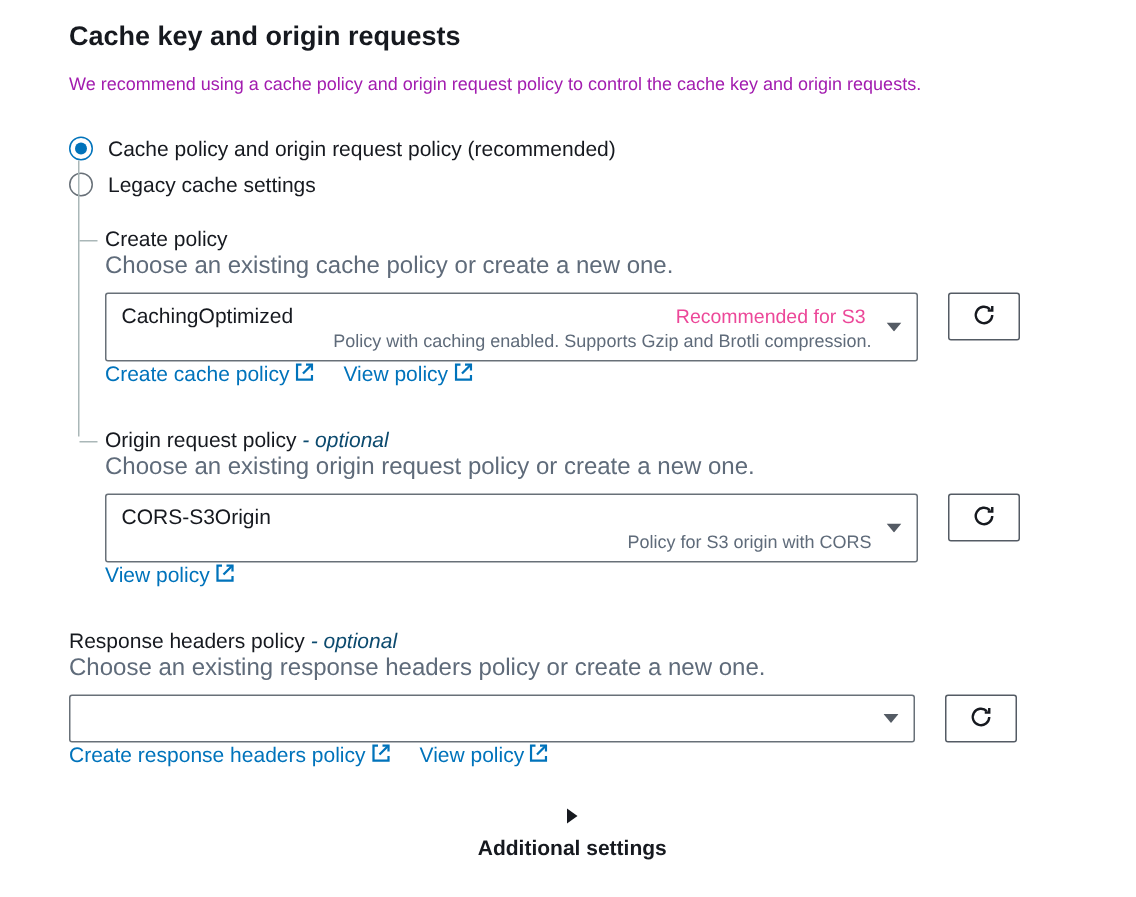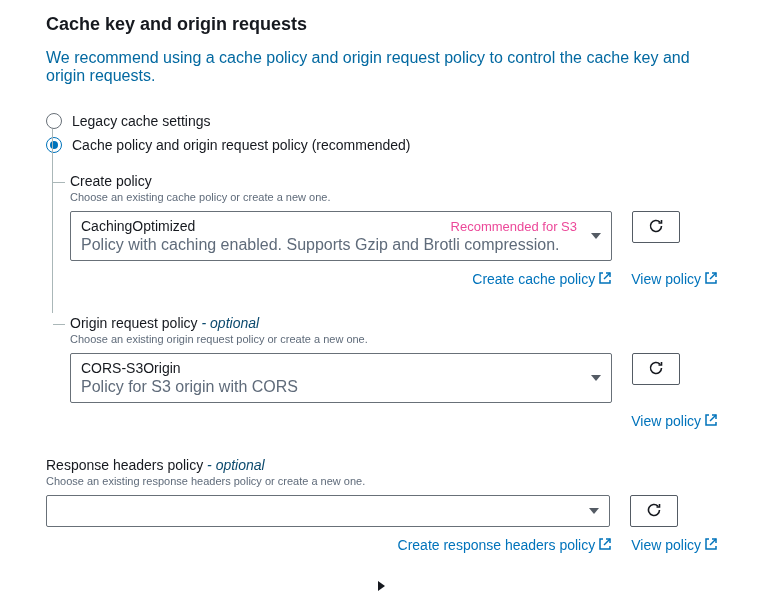--- a/index.html
+++ b/index.html
@@ -6,21 +6,21 @@
     body {
       font-family: "Amazon Ember", "Helvetica Neue", Arial, sans-serif;
       font-size: 14px;
       color: #16191f;
       background: #fff;
       padding: 14px 40px 14px 14px;
       width: 757px;
     }
     .content { margin-left: 32px; }
     h2.section-title { font-size: 18px; font-weight: 700; margin-bottom: 14px; }
-    .section-desc { font-size: 16px; color: #0369a1; margin-bottom: 28px; }
+    .section-desc { font-size: 12px; color: #a21caf; margin-bottom: 28px; }
     .radio-group { margin-bottom: 20px; }
     .radio-row { display: flex; align-items: center; gap: 10px; margin-bottom: 8px; cursor: pointer; }
     .radio {
       width: 16px; height: 16px; border-radius: 50%;
       border: 1px solid #687078; display: inline-flex;
       align-items: center; justify-content: center;
       flex-shrink: 0;
     }
     .radio.checked { border-color: #0073bb; }
     .radio.checked::after {
@@ -33,51 +33,51 @@
     .field-block .connector-h {
       position: absolute;
       left: -17px;
       top: 9px;
       width: 12px;
       height: 1px;
       background: #aab7b8;
     }
     .field-label { font-size: 14px; font-weight: 400; }
     .field-label .optional { font-style: italic; color: #0c4a6e; }
-    .field-hint { font-size: 11px; color: #5f6b7a; margin: 2px 0 8px 0; }
-    .select-row { display: flex; align-items: stretch; gap: 20px; }
+    .field-hint { font-size: 16px; color: #5f6b7a; margin: 2px 0 8px 0; }
+    .select-row { display: flex; align-items: stretch; gap: 20px; text-align: right; }
     .select {
       flex: 1;
       border: 1px solid #687078;
       border-radius: 2px;
       padding: 6px 30px 6px 10px;
       position: relative;
       cursor: pointer;
       background: #fff;
       max-width: 542px;
     }
     .select-main { font-size: 14px; display: flex; justify-content: space-between; align-items: center; }
     .select-badge { color: #ec4899; font-size: 13px; margin-right: 4px; }
-    .select-sub { font-size: 16px; color: #5f6b7a; margin-top: 2px; }
+    .select-sub { font-size: 12px; color: #5f6b7a; margin-top: 2px; }
     .select-caret {
       position: absolute; right: 10px; top: 50%; transform: translateY(-50%);
     }
     .select-caret svg { width: 10px; height: 6px; display: block; }
     .refresh-btn {
       width: 48px;
       border: 1px solid #545b64;
       border-radius: 2px;
       background: #fff;
       display: flex; align-items: center; justify-content: center;
       cursor: pointer;
       align-self: flex-start;
       height: 32px;
     }
     .refresh-btn svg { width: 16px; height: 16px; }
-    .link-row { margin-top: 10px; display: flex; gap: 20px; justify-content: flex-end; }
+    .link-row { display: flex; gap: 20px; }
     .link { color: #0073bb; font-size: 14px; cursor: pointer; display: inline-flex; align-items: center; gap: 4px; }
     .link svg { width: 12px; height: 12px; }
     .additional-row { display: flex; align-items: center; gap: 8px; cursor: pointer; margin-top: 12px; flex-direction: column; }
     .additional-row b { font-weight: 700; }
     .tri { width: 0; height: 0; border-top: 5px solid transparent; border-bottom: 5px solid transparent; border-left: 7px solid #16191f; }
     .outer-connector {
       position: absolute;
       left: 38px;
       width: 1px;
       background: #aab7b8;
@@ -85,26 +85,26 @@
   </style>
 </head>
 <body>
 
 <div class="content">
   <h2 class="section-title">Cache key and origin requests</h2>
   <p class="section-desc">We recommend using a cache policy and origin request policy to control the cache key and origin requests.</p>
 
   <div class="radio-group">
     <div class="radio-row">
+      <span class="radio checked"></span>
+      <span class="radio-label">Cache policy and origin request policy (recommended)</span>
+    </div>
+    <div class="radio-row">
       <span class="radio"></span>
       <span class="radio-label">Legacy cache settings</span>
-    </div>
-    <div class="radio-row">
-      <span class="radio checked"></span>
-      <span class="radio-label">Cache policy and origin request policy (recommended)</span>
     </div>
   </div>
 
   <div class="subsection">
     <div class="outer-connector" style="left:-18px; top:-44px; height:184px;"></div>
 
     <div class="field-block">
       <div class="connector-h"></div>
       <div class="field-label">Create policy</div>
       <div class="field-hint">Choose an existing cache policy or create a new one.</div>

